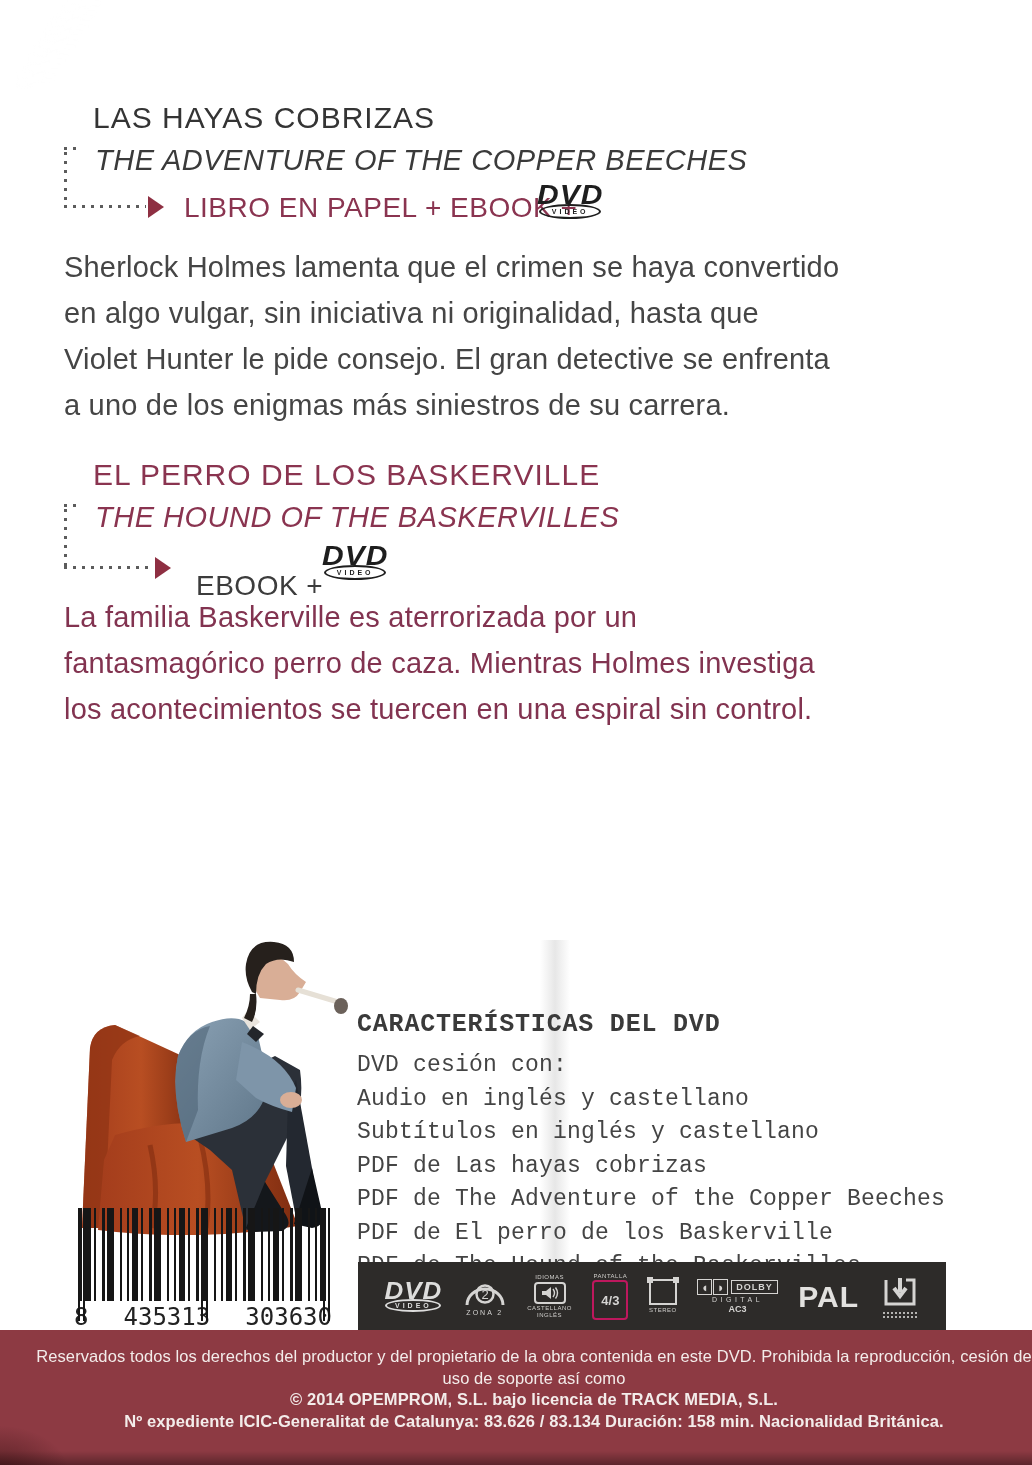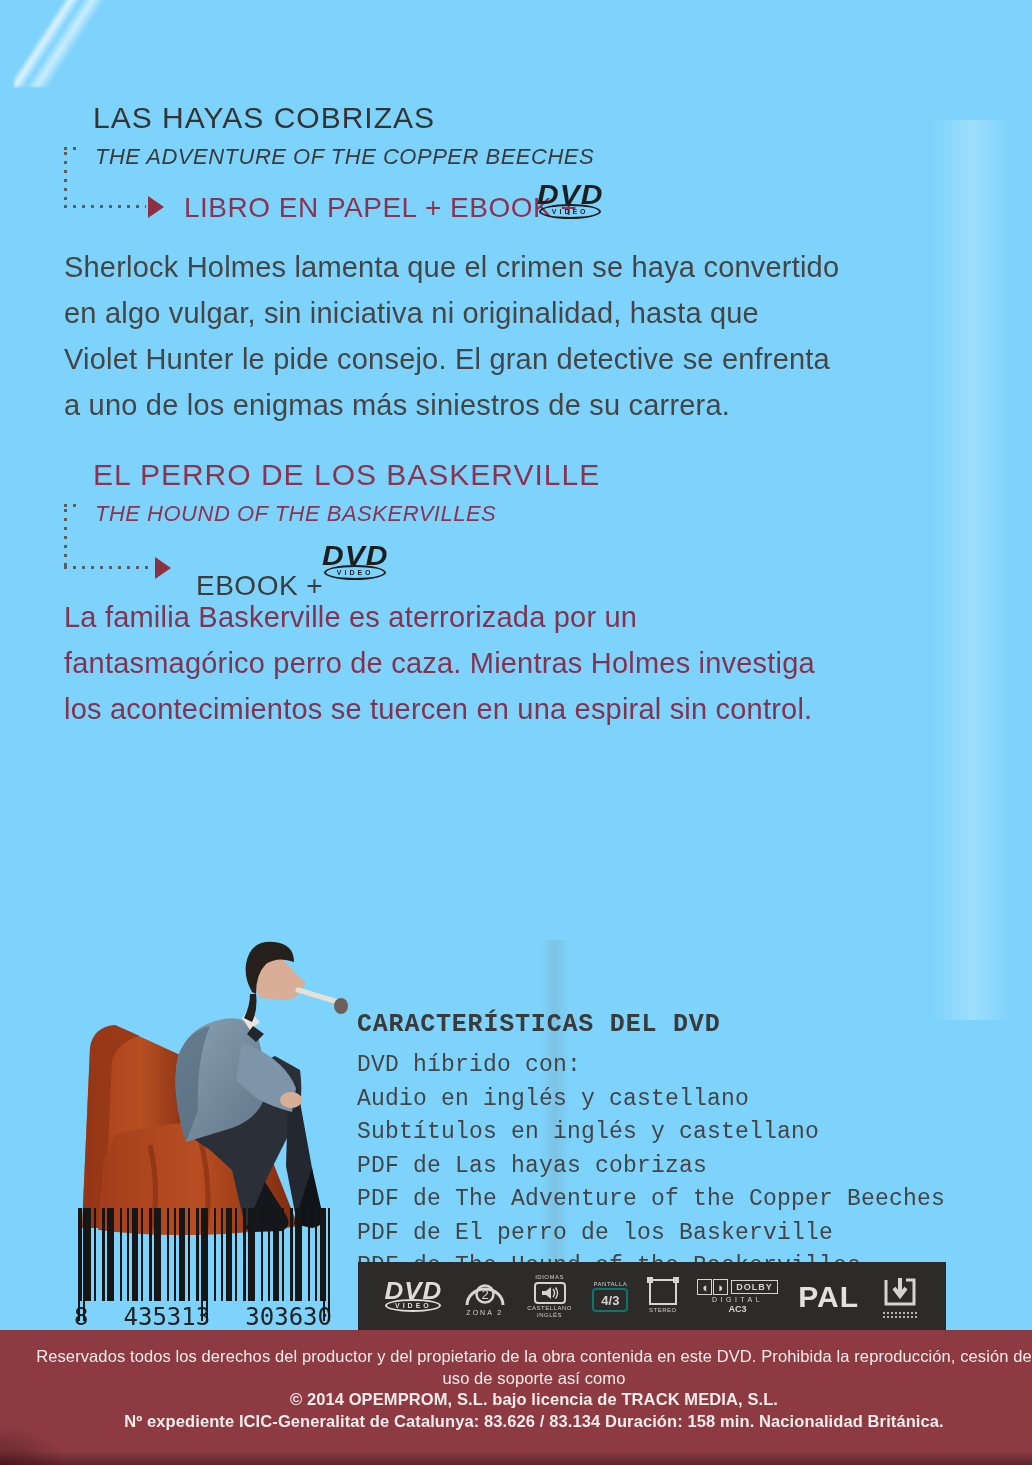--- a/index.html
+++ b/index.html
@@ -1,36 +1,36 @@
 <!DOCTYPE html>
 <html><head>
 <meta charset="utf-8">
 <style>
   * { margin:0; padding:0; box-sizing:border-box; }
   html,body { background:#b9b9b7; }
   body { font-family:"Liberation Sans", sans-serif; }
   #cover {
     position:relative; width:1032px; height:1465px; margin:0 auto;
-    background:#7dd3fc; overflow:hidden;
+    background:#ffffff; overflow:hidden;
   }
   
   .glare { position:absolute; pointer-events:none; }
   .glare.g1 { left:14px; top:-8px; width:120px; height:95px;
     background:linear-gradient(123deg, transparent 30%, rgba(255,255,255,.75) 34%, transparent 40%, rgba(255,255,255,.6) 46%, transparent 53%);
     filter:blur(1px); }
   .glare.g2 { left:930px; top:120px; width:80px; height:900px;
     background:linear-gradient(90deg, transparent, rgba(255,255,255,.25) 55%, transparent);
   }
   .glare.g3 { left:540px; top:940px; width:30px; height:330px;
     background:linear-gradient(90deg, transparent, rgba(120,120,120,.18), transparent);
   }
 
   
   .sec-title { position:absolute; font-size:30px; letter-spacing:1px; color:#343434; font-weight:500; }
-  .sec-sub   { position:absolute; font-size:22px; letter-spacing:.5px; color:#3a3a3a; font-style:italic; font-weight:500;text-align:center; }
+  .sec-sub   { position:absolute; font-size:29px; letter-spacing:.5px; color:#3a3a3a; font-style:italic; font-weight:500;text-align:center; }
   .maroon    { color:#8a3450 !important; }
   .paragraph { position:absolute; font-size:29px; line-height:46px; color:#454545; letter-spacing:.2px; }
   .paragraph.maroon { color:#823350 !important; }
 
   
   .dots-v { position:absolute; width:3px;
     background:repeating-linear-gradient(180deg,#5c5c5c 0 3px, transparent 3px 9px); }
   .dots-h { position:absolute; height:3px;
     background:repeating-linear-gradient(90deg,#5c5c5c 0 3px, transparent 3px 9px); }
   .arrow-right { position:absolute; width:0; height:0;
@@ -66,21 +66,21 @@
   #barcode .guard { position:absolute; top:0; width:2px; height:113px; background:#161616; }
   #barcode .digits { display:flex; justify-content:space-between; padding-top:2px;
     font-family:"DejaVu Sans Mono", monospace; font-size:24px; color:#222; }
 
   
   #logostrip { position:absolute; left:358px; top:1262px; width:588px; height:69px;
     background:#2d2b29; display:flex; align-items:center; justify-content:space-evenly; padding:0 6px; }
   .strip-item { display:flex; flex-direction:column; align-items:center; color:#d5d4d2; }
   .cap { font-size:6px; letter-spacing:.5px; color:#cfcecb; text-align:center; line-height:7px; }
   .zona-label { font-size:7px; letter-spacing:2px; margin-top:1px; }
-  .box-43 { border:2px solid #0f766e; border-radius:4px; width:36px; height:24px;
+  .box-43 { border:2px solid #be185d; border-radius:4px; width:36px; height:40px;
     display:flex; align-items:center; justify-content:center; font-size:13px; font-weight:700; }
   .speaker-box { border:2px solid #d5d4d2; border-radius:4px; width:32px; height:22px;
     display:flex; align-items:center; justify-content:center; margin:1px 0; }
   .stereo-box { position:relative; width:28px; height:26px; border:2.5px solid #d5d4d2; margin-bottom:2px; }
   .stereo-box i { position:absolute; width:6px; height:6px; background:#d5d4d2; top:-4px; }
   .stereo-box i.l { left:-4px; } .stereo-box i.r { right:-4px; }
   .dolby-row { display:flex; align-items:center; gap:3px; }
   .dd-glyph { display:flex; gap:1px; font-size:13px; line-height:13px; color:#d5d4d2; }
   .dd-glyph span { border:1.5px solid #d5d4d2; width:15px; height:16px; display:flex; align-items:center; justify-content:center; }
   .dolby-box { border:1.5px solid #d5d4d2; font-size:9px; font-weight:700; letter-spacing:1px; padding:1px 4px; }
@@ -193,21 +193,21 @@
       <path d="M186 34 Q190 10 214 12 Q234 14 234 32 Q218 26 206 34 Q196 44 196 64 L192 62 Q184 48 186 34 Z" fill="#26201c"></path>
       <path d="M196 64 Q198 80 192 92 L184 88 Q190 76 190 64 Z" fill="#26201c"></path>
 
       <path d="M238 60 L278 72" stroke="#e6e0d6" stroke-width="5" stroke-linecap="round"></path>
       <ellipse cx="281" cy="76" rx="7" ry="8" fill="#6b615a"></ellipse>
     </svg>
   </div>
 
   <div id="features">
     <h3>CARACTERÍSTICAS DEL DVD</h3>
-    <div class="feat-line">DVD híbrido con:</div>
+    <div class="feat-line">DVD cesión con:</div>
     <div class="feat-line">Audio en inglés y castellano</div>
     <div class="feat-line">Subtítulos en inglés y castellano</div>
     <div class="feat-line">PDF de Las hayas cobrizas</div>
     <div class="feat-line">PDF de The Adventure of the Copper Beeches</div>
     <div class="feat-line">PDF de El perro de los Baskerville</div>
     <div class="feat-line">PDF de The Hound of the Baskervilles</div>
   </div>
 
   <div id="barcode">
     <div class="bars"></div>

